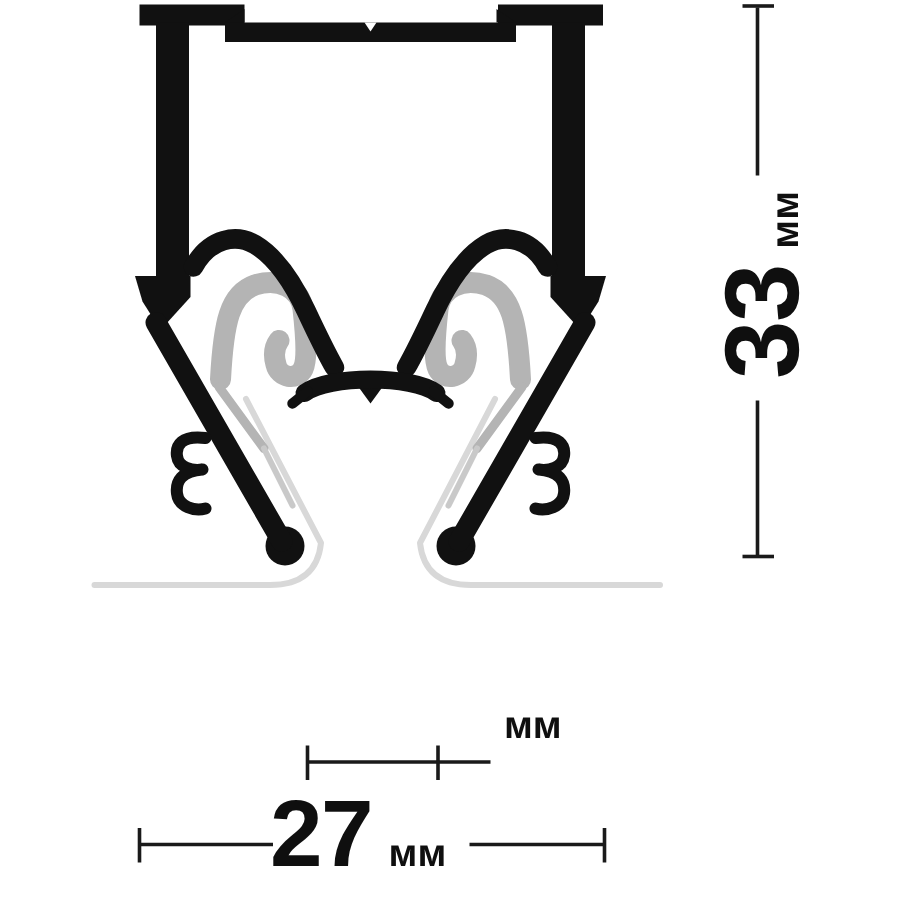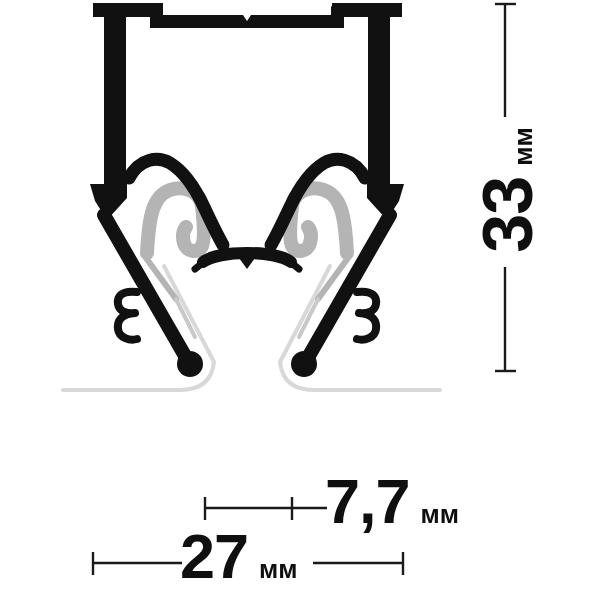--- a/index.html
+++ b/index.html
@@ -91,21 +91,20 @@
       <path d="M403,552 L403,575"></path>
     </g>
   </svg>
 
   <div id="dim-33" class="dim-label">
     <span class="val">33</span>
     <span class="unit">мм</span>
   </div>
 
   <div id="dim-77" class="dim-label">
-    <span class="val">7,7</span>
     <span class="unit">мм</span>
   </div>
 
   <div id="dim-27" class="dim-label">
     <span class="val">27</span>
     <span class="unit">мм</span>
   </div>
 
 </div>
 

